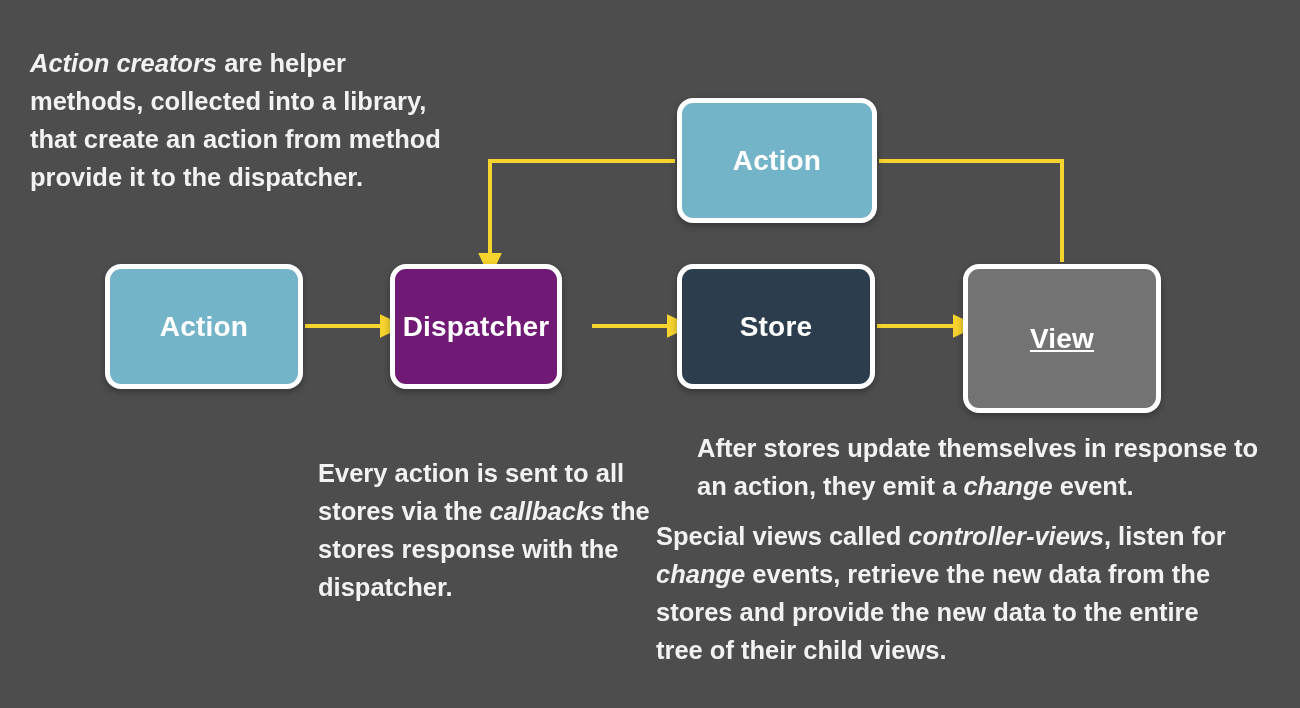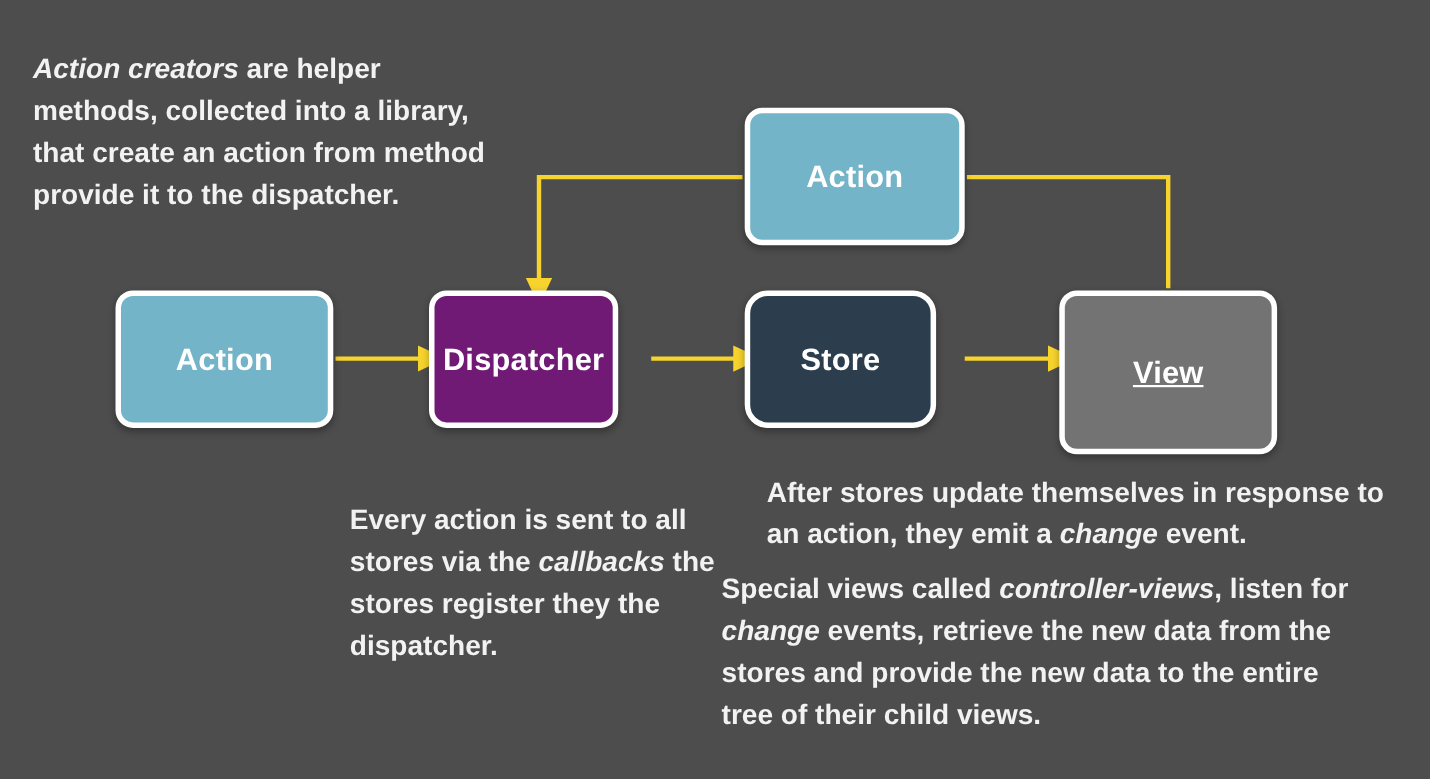--- a/index.html
+++ b/index.html
@@ -96,39 +96,39 @@
   </div>
 
   <div class="node" style="left:105px; top:264px; width:198px; height:125px; background:#74b4c8;">
     <span class="node-label">Action</span>
   </div>
 
   <div class="node" style="left:390px; top:264px; width:172px; height:125px; background:#701a75;">
     <span class="node-label">Dispatcher</span>
   </div>
 
-  <div class="node" style="left:677px; top:264px; width:174px; height:125px; background:#2c3e4d;border-radius:21px;">
+  <div class="node" style="left:677px; top:264px; width:198px; height:125px; background:#2c3e4d;">
     <span class="node-label">Store</span>
   </div>
 
   <div class="node" style="left:963px; top:264px; width:198px; height:149px; background:#737373;text-decoration:underline;">
     <span class="node-label">View</span>
   </div>
 
   <div class="prose" style="left:30px; top:44px; width:450px;">
       <div><em>Action creators</em><span> are helper</span></div>
       <div><span>methods, collected into a library,</span></div>
       <div><span>that create an action from method</span></div>
       <div><span>provide it to the dispatcher.</span></div>
     </div>
 
   <div class="prose" style="left:318px; top:454px; width:360px;">
       <div><span>Every action is sent to all</span></div>
       <div><span>stores via the </span><em>callbacks</em><span> the</span></div>
-      <div><span>stores register they the</span></div>
+      <div><span>stores response with the</span></div>
       <div><span>dispatcher.</span></div>
     </div>
 
   <div class="prose" style="left:697px; top:429px; width:580px;">
       <div><span>After stores update themselves in response to</span></div>
       <div><span>an action, they emit a </span><em>change</em><span> event.</span></div>
     </div>
 
   <div class="prose" style="left:656px; top:517px; width:580px;">
       <div><span>Special views called </span><em>controller-views</em><span>, listen for</span></div>

